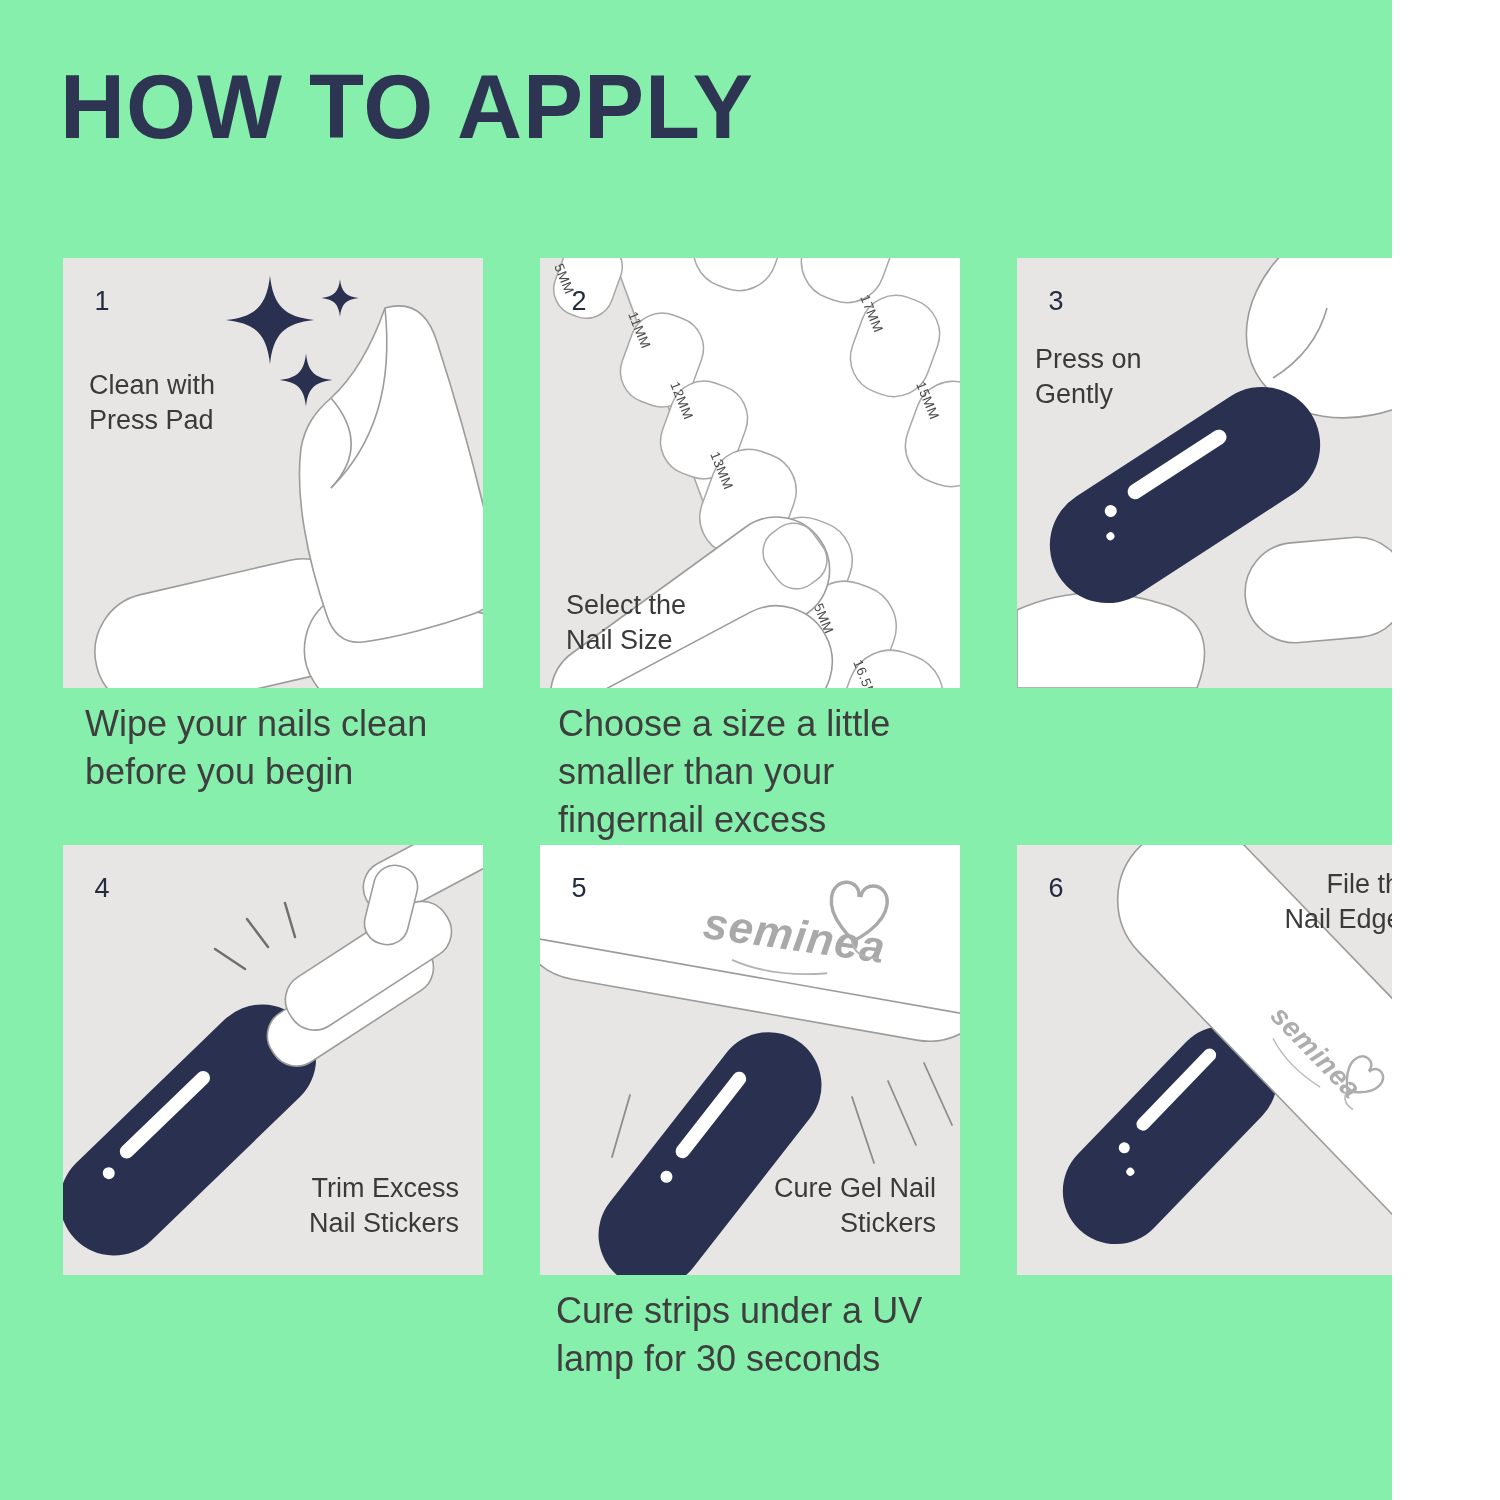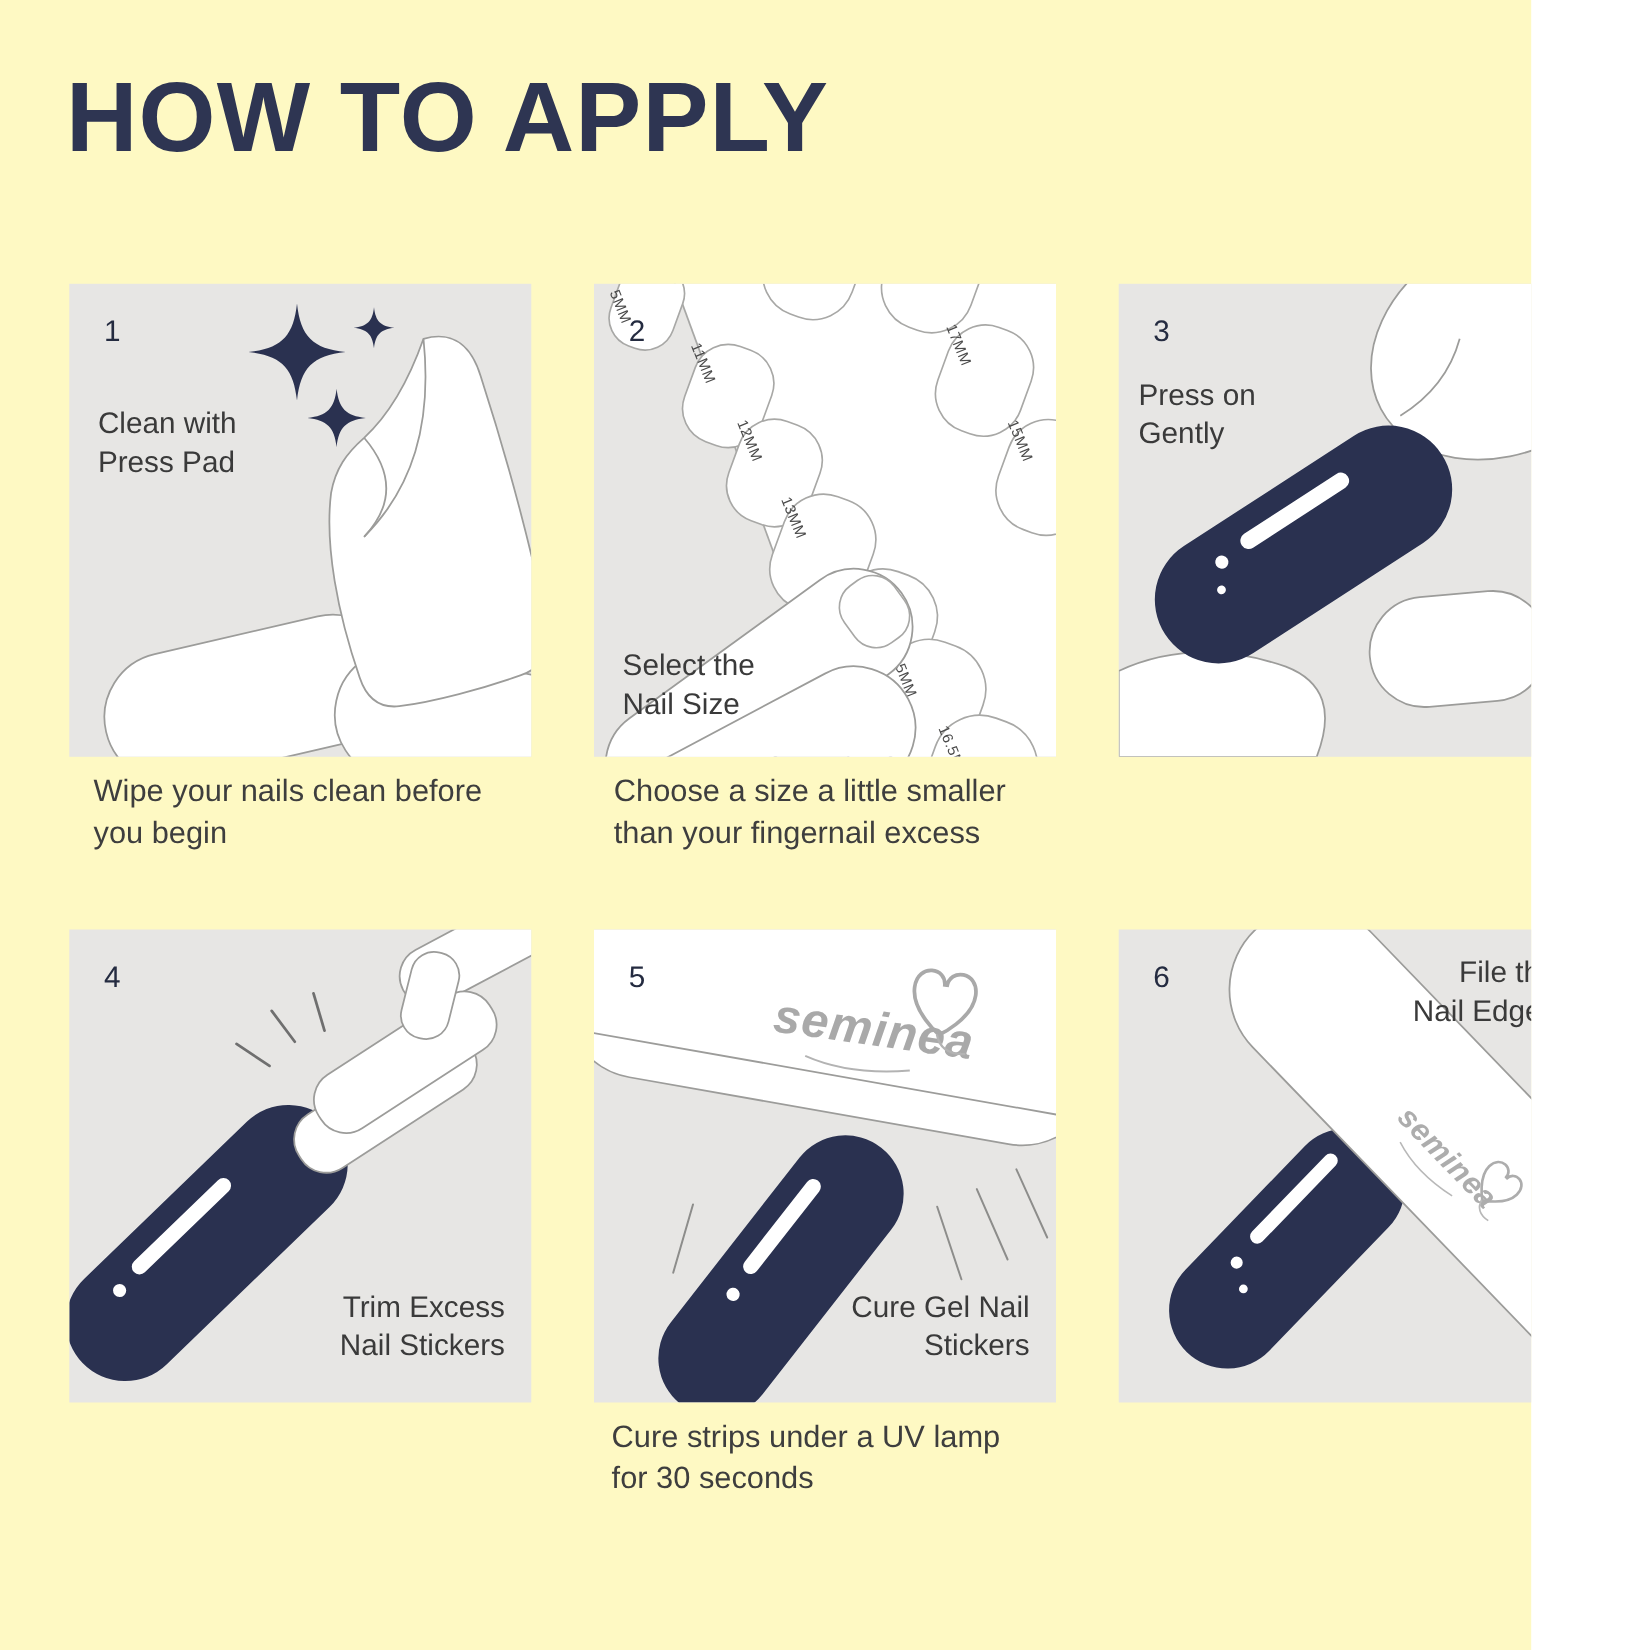--- a/index.html
+++ b/index.html
@@ -1,27 +1,27 @@
 <!DOCTYPE html>
 <html><head>
 <meta charset="utf-8">
 <style>
   html,body{margin:0;padding:0;background:#fff;}
   body{font-family:"Liberation Sans","DejaVu Sans",sans-serif;}
-  .page{position:relative;width:1392px;height:1500px;background:#fef9c3;overflow:hidden;}
+  .page{position:relative;width:1392px;height:1500px;background:#86efac;overflow:hidden;}
   .title{position:absolute;left:60px;top:56px;margin:0;font-size:90px;font-weight:800;
          letter-spacing:1px;color:#2e3552;}
   .panel{position:absolute;width:420px;height:430px;background:#e7e6e4;overflow:hidden;}
   .panel svg{position:absolute;left:0;top:0;}
   .step-circle{position:absolute;left:16px;top:20px;width:46px;height:46px;
 phone               border:2.5px solid #242b40;border-radius:50%;display:flex;align-items:center;
                justify-content:center;font-size:27px;color:#242b40;z-index:5;}
   .panel-label{position:absolute;font-size:27px;line-height:1.3;color:#3a3a3a;z-index:5;}
   .panel-label.center{text-align:right;}
-  .caption{position:absolute;margin:0;font-size:28px;line-height:1.34;color:#3e3e3e;}
+  .caption{position:absolute;margin:0;font-size:36px;line-height:1.34;color:#3e3e3e;}
   .outline{fill:#ffffff;stroke:#9c9c9a;stroke-width:1.6;}
   .outline2{fill:#ffffff;stroke:#a8a8a6;stroke-width:1.5;}
   .navy{fill:#2a3150;}
   .hl{stroke:#ffffff;stroke-linecap:round;fill:none;}
   .size-label{font-size:13.5px;fill:#4a4a4a;letter-spacing:.5px;}
 </style>
 </head>
 <body>
 
 <div class="page">

